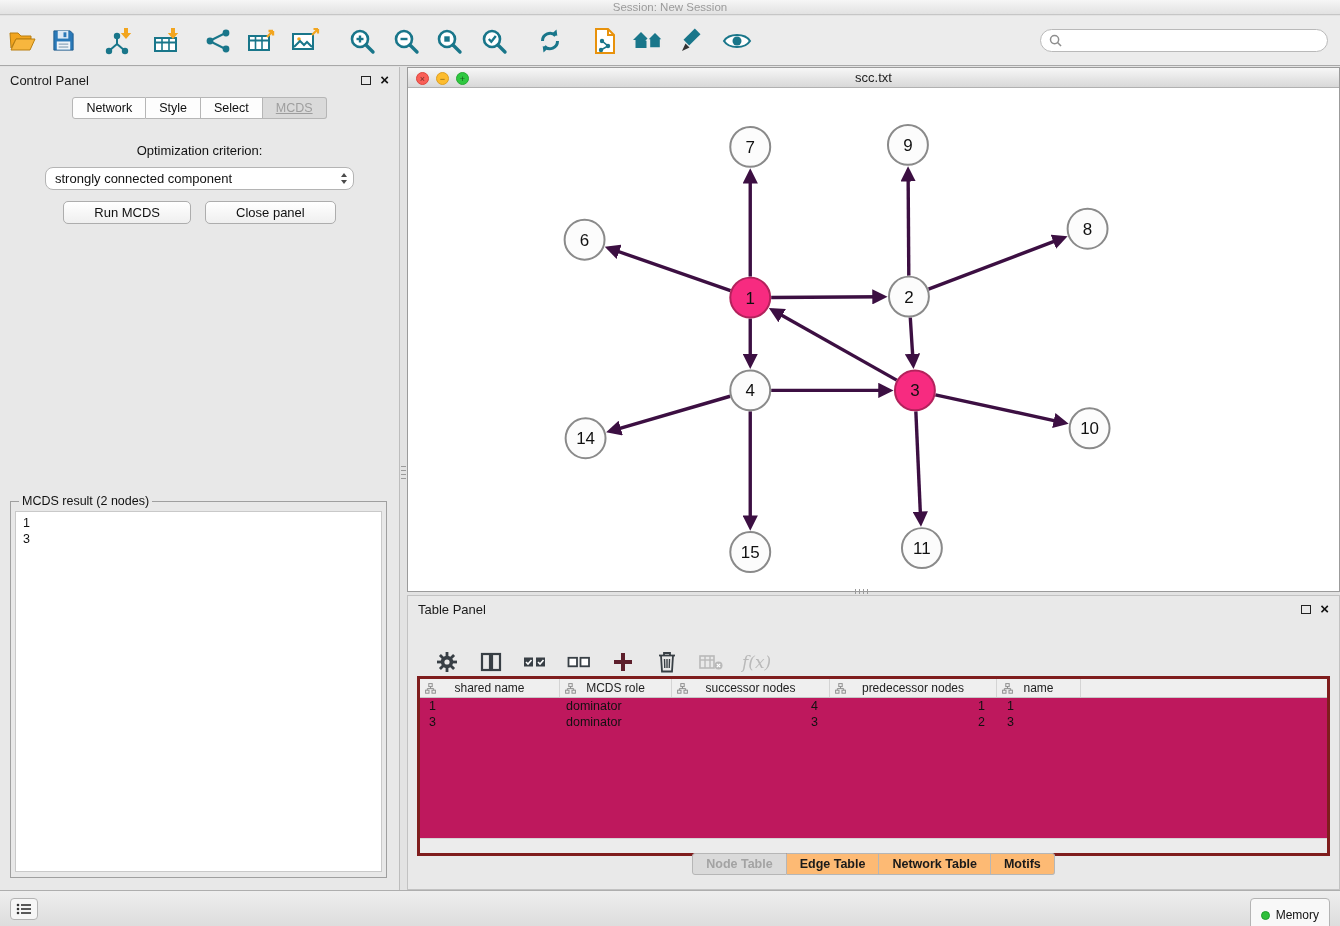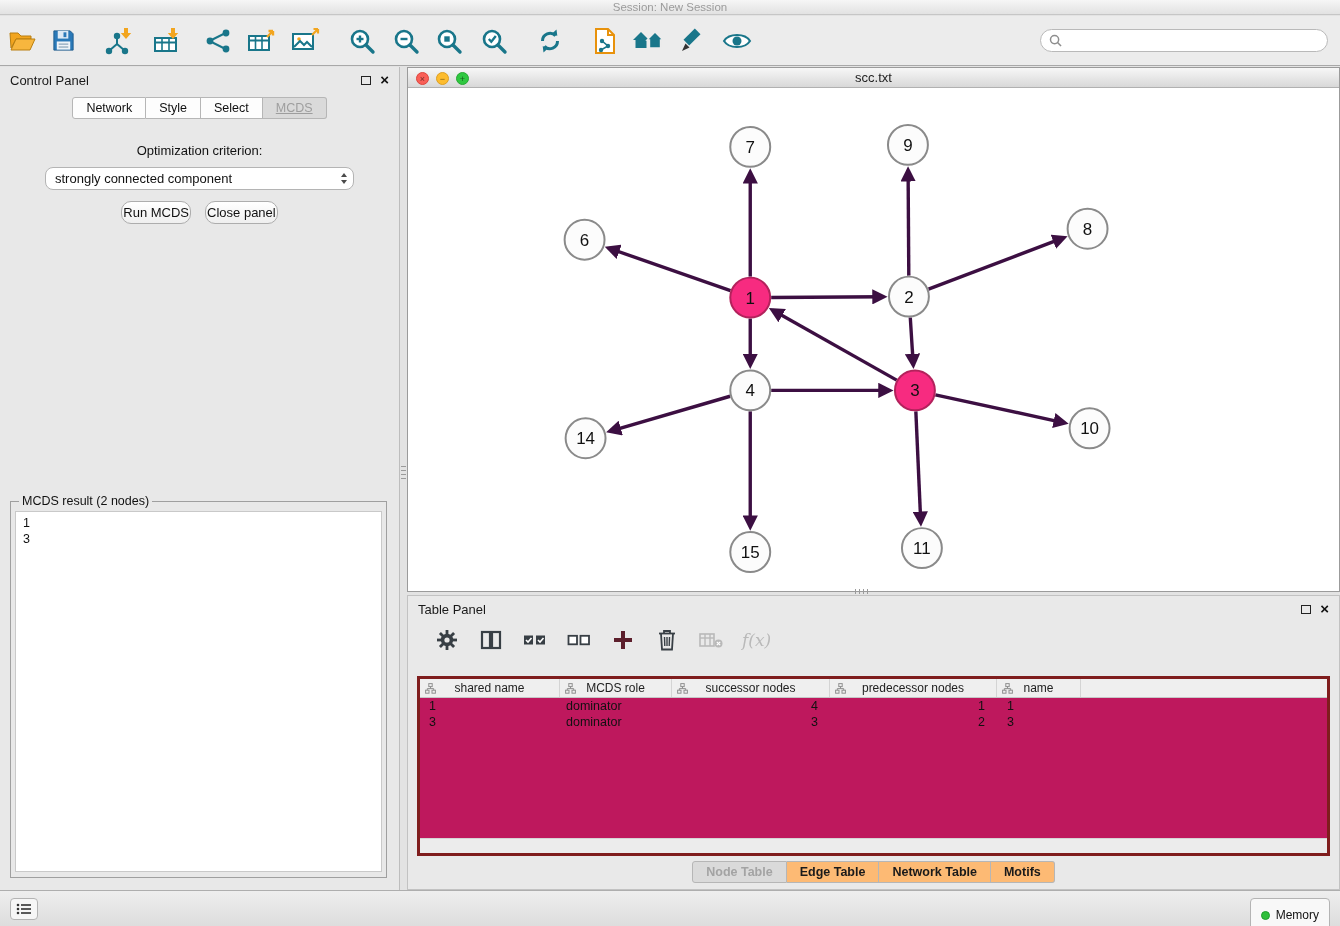--- a/index.html
+++ b/index.html
@@ -47,22 +47,22 @@
   .opt-label { text-align:center; margin-top:24px; font-size:13px; }
   .dropdown {
     margin:9px 45px 0; height:23px; background:#fff; border:1px solid #b4b4b4; border-radius:8px;
     display:flex; align-items:center; padding:0 6px 0 9px; font-size:13px;
   }
   .dd-arrows { margin-left:auto; display:flex; flex-direction:column; gap:2.5px; }
   .arr-up { width:0; height:0; border-left:3.5px solid transparent; border-right:3.5px solid transparent; border-bottom:4.5px solid #4a4a4a; }
   .arr-down { width:0; height:0; border-left:3.5px solid transparent; border-right:3.5px solid transparent; border-top:4.5px solid #4a4a4a; }
   .btn-row { display:flex; justify-content:center; gap:14px; margin-top:11px; }
   .mac-btn {
-    background:linear-gradient(#ffffff,#efefef); border:1px solid #adadad; border-radius:10px;
-    padding:3px 1px; font-size:13px; color:#111; font-family:"Liberation Sans",sans-serif;
+    background:linear-gradient(#ffffff,#efefef); border:1px solid #adadad; border-radius:5px;
+    padding:3px 30px; font-size:13px; color:#111; font-family:"Liberation Sans",sans-serif;
   }
   .result-box {
     position:absolute; left:10px; right:12px; top:427px; bottom:12px;
     border:1px solid #9f9f9f; margin:0; padding:3px 4px 5px;
   }
   .result-box legend { font-size:12.5px; padding:0 3px; margin-left:4px; }
   .result-area {
     width:100%; height:100%; background:#fff; border:1px solid #c9c9c9;
     font-size:12.5px; line-height:16px; padding:3px 7px; overflow:hidden;
   }
@@ -84,34 +84,34 @@
   .node { fill:#fcfcfc; stroke:#8a8a8a; stroke-width:2; }
   .node.selected { fill:#f72b80; stroke:#b3225c; }
   .node-label { font:17px "Liberation Sans",sans-serif; text-anchor:middle; fill:#111; }
   
   .v-grip { position:absolute; left:401px; top:466px; width:5px; height:16px;
     background:repeating-linear-gradient(to bottom,#9a9a9a 0 1px,transparent 1px 4px); }
   .h-grip { position:absolute; left:855px; top:589px; width:16px; height:5px;
     background:repeating-linear-gradient(to right,#9a9a9a 0 1px,transparent 1px 4px); }
   
   .table-panel { position:absolute; left:407px; top:595px; right:0; bottom:36px; background:#e9e9e9; border:1px solid #c2c2c2; }
-  .tp-toolbar { position:absolute; top:22px; left:10px; right:10px; height:44px; display:flex; align-items:center; gap:18px; padding-left:16px; }
+  .tp-toolbar { position:absolute; top:44px; left:10px; right:10px; height:44px; display:flex; align-items:center; gap:18px; padding-left:16px; }
   .tp-tool { min-width:26px; height:30px; display:flex; align-items:center; justify-content:center; }
   .fx { font-family:"DejaVu Serif", serif; font-style:italic; font-size:17px; color:#b9b9b9; }
   .tp-table-wrap { position:absolute; left:9px; right:9px; top:80px; bottom:33px; background:#be185d; border:3px solid #7f1d1d; }
   .tgrid { display:grid; grid-template-columns:140px 112px 158px 167px 84px 1fr; }
   .thead { background:#efefef; border-bottom:1px solid #c6c6c6; height:19px; }
   .th { position:relative; display:flex; align-items:center; justify-content:center; font-size:12px; color:#222; border-right:1px solid #d4d4d4; }
   .th .mini { position:absolute; left:5px; top:4px; }
   .tr { height:16px; align-items:center; font-size:12.5px; }
   .td { padding:0; white-space:nowrap; overflow:hidden; }
   .td.l8 { padding-left:9px; } .td.l6 { padding-left:6px; } .td.l10 { padding-left:10px; }
   .td.r  { text-align:right; padding-right:12px; }
   .tp-scrollbar { position:absolute; left:0; right:0; bottom:0; height:15px; background:#ececec; border-top:1px solid #d5d5d5; }
-  .tp-tabs { position:absolute; bottom:6px; left:0; right:0; display:flex; justify-content:center; }
+  .tp-tabs { position:absolute; bottom:14px; left:0; right:0; display:flex; justify-content:center; }
   .tp-tab {
     background:#fdba74; border:1px solid #b6b6b6; border-left:none;
     padding:3px 13px; font-size:12.5px; font-weight:600; color:#1a1a1a; cursor:default;
   }
   .tp-tab:first-child { border-left:1px solid #b6b6b6; border-radius:3px 0 0 3px; }
   .tp-tab:last-child { border-radius:0 3px 3px 0; }
   .tp-tab.active { background:#dadada; color:#a3a3a3; }
   
   .statusbar { position:absolute; bottom:0; left:0; right:0; height:36px; background:linear-gradient(#eeeeee,#dddddd); border-top:1px solid #aeaeae; }
   .sb-left-btn { position:absolute; left:10px; top:7px; width:28px; height:22px; background:#f6f6f6; border:1px solid #b4b4b4; border-radius:4px; display:flex; align-items:center; justify-content:center; }

